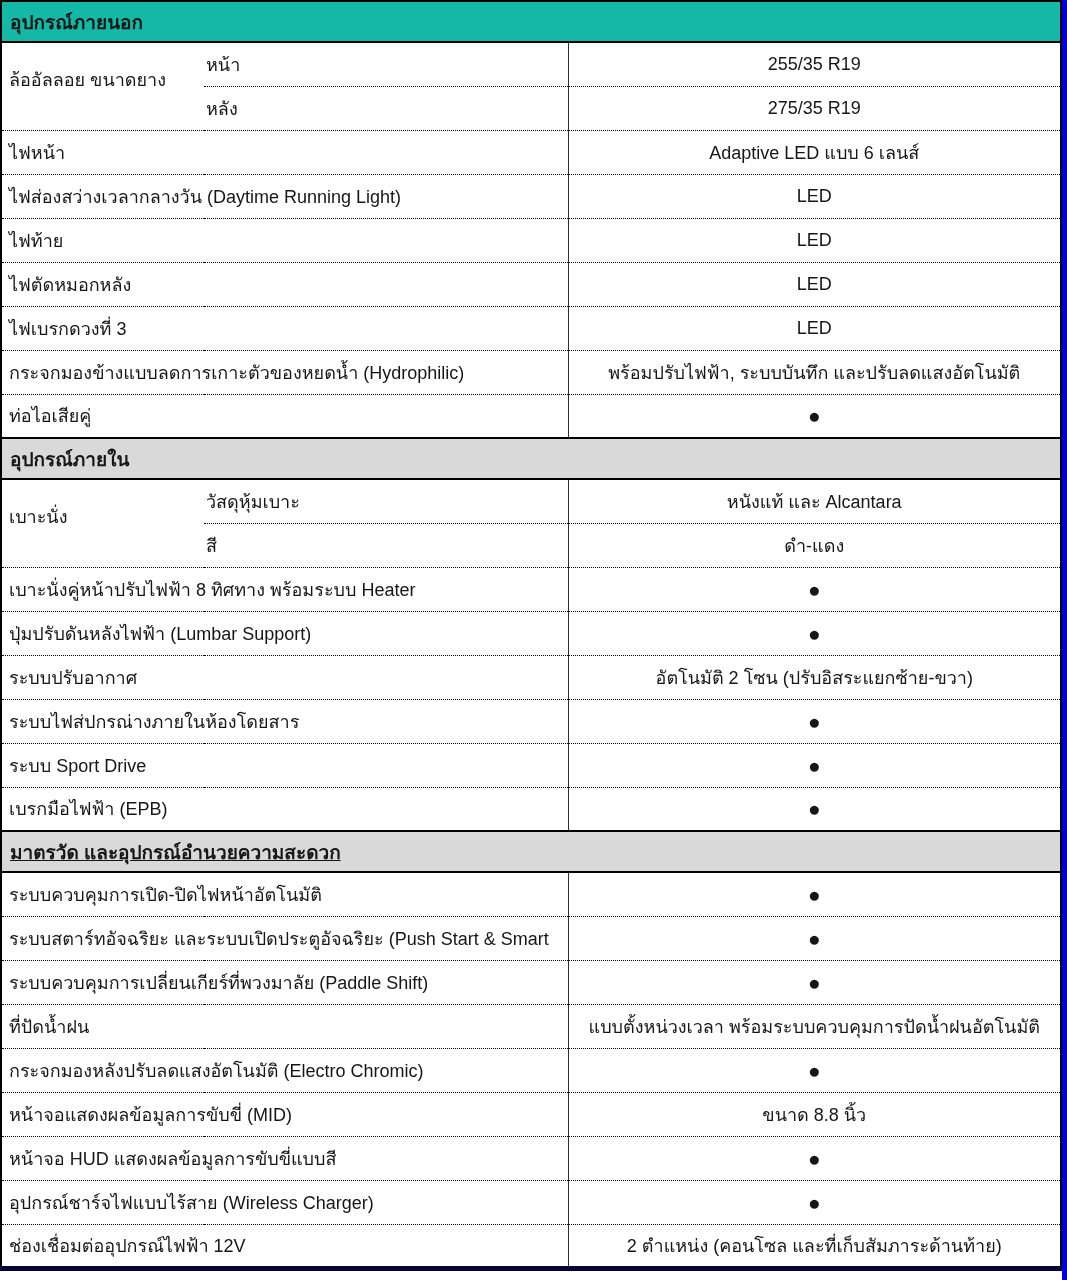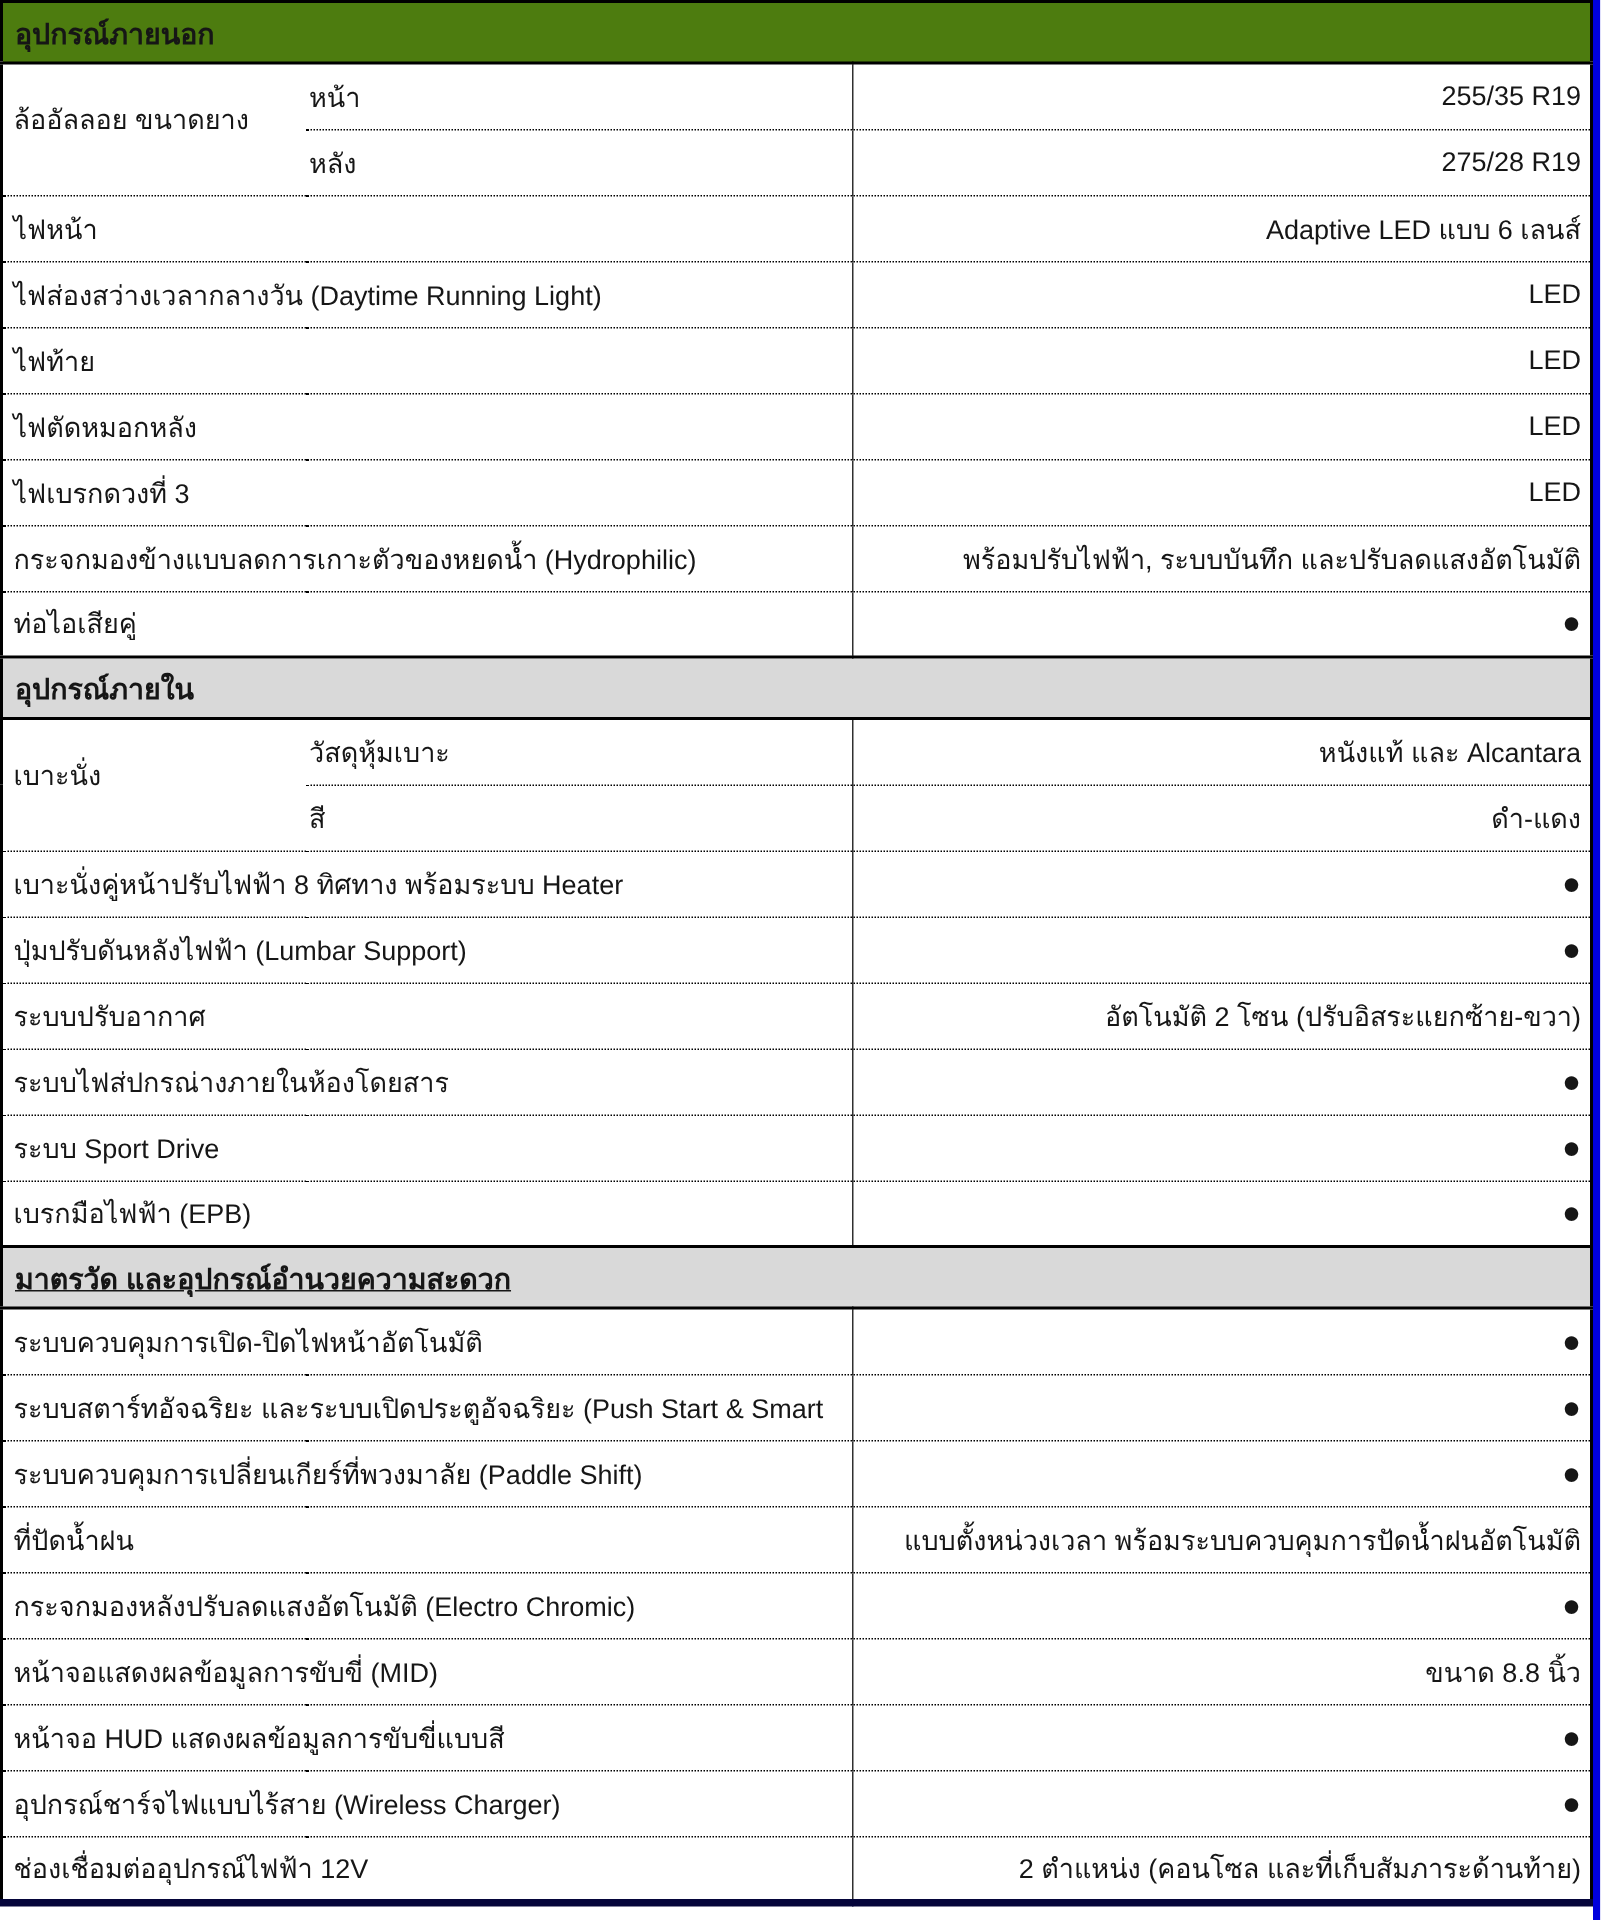--- a/index.html
+++ b/index.html
@@ -51,21 +51,21 @@
     border-top: 1px dotted #000;
     vertical-align: middle;
   }
   td.label.merged {
     vertical-align: top;
     padding-top: 22px;
   }
   td.sub { padding-left: 2px; }
   td.value {
     font-size: 18px;
-    text-align: right;
+    text-align: center;
     padding: 0 6px;
     border-left: 1px solid #2f2f2f;
     border-top: 1px dotted #000;
     white-space: nowrap;
     overflow: hidden;
     vertical-align: middle;
   }
   td.value.bullet { font-size: 21px; line-height: 1; }
 
   #right-stripe {
@@ -79,30 +79,30 @@
 
 <div id="sheet">
   <table class="spec" style="border-bottom-color: rgb(4, 4, 58);">
     <colgroup>
       <col class="c1">
         <col class="c2">
         <col class="c3">
     </colgroup>
     <tbody id="spec-body">
         <tr class="section-row">
-          <td class="section-header" colspan="3" style="background: #4d7c0f; margin-left: 24px;">อุปกรณ์ภายนอก</td>
+          <td class="section-header" colspan="3" style="background: #14b8a6; margin-left: 24px;">อุปกรณ์ภายนอก</td>
         </tr>
         <tr class="data-row">
           <td class="label merged" rowspan="2">ล้ออัลลอย ขนาดยาง</td>
           <td class="sub">หน้า</td>
           <td class="value">255/35 R19</td>
         </tr>
         <tr class="data-row">
           <td class="sub">หลัง</td>
-          <td class="value">275/28 R19</td>
+          <td class="value">275/35 R19</td>
         </tr>
         <tr class="data-row">
           <td class="label" colspan="2">ไฟหน้า</td>
           <td class="value">Adaptive LED แบบ 6 เลนส์</td>
         </tr>
         <tr class="data-row">
           <td class="label" colspan="2">ไฟส่องสว่างเวลากลางวัน (Daytime Running Light)</td>
           <td class="value">LED</td>
         </tr>
         <tr class="data-row">

